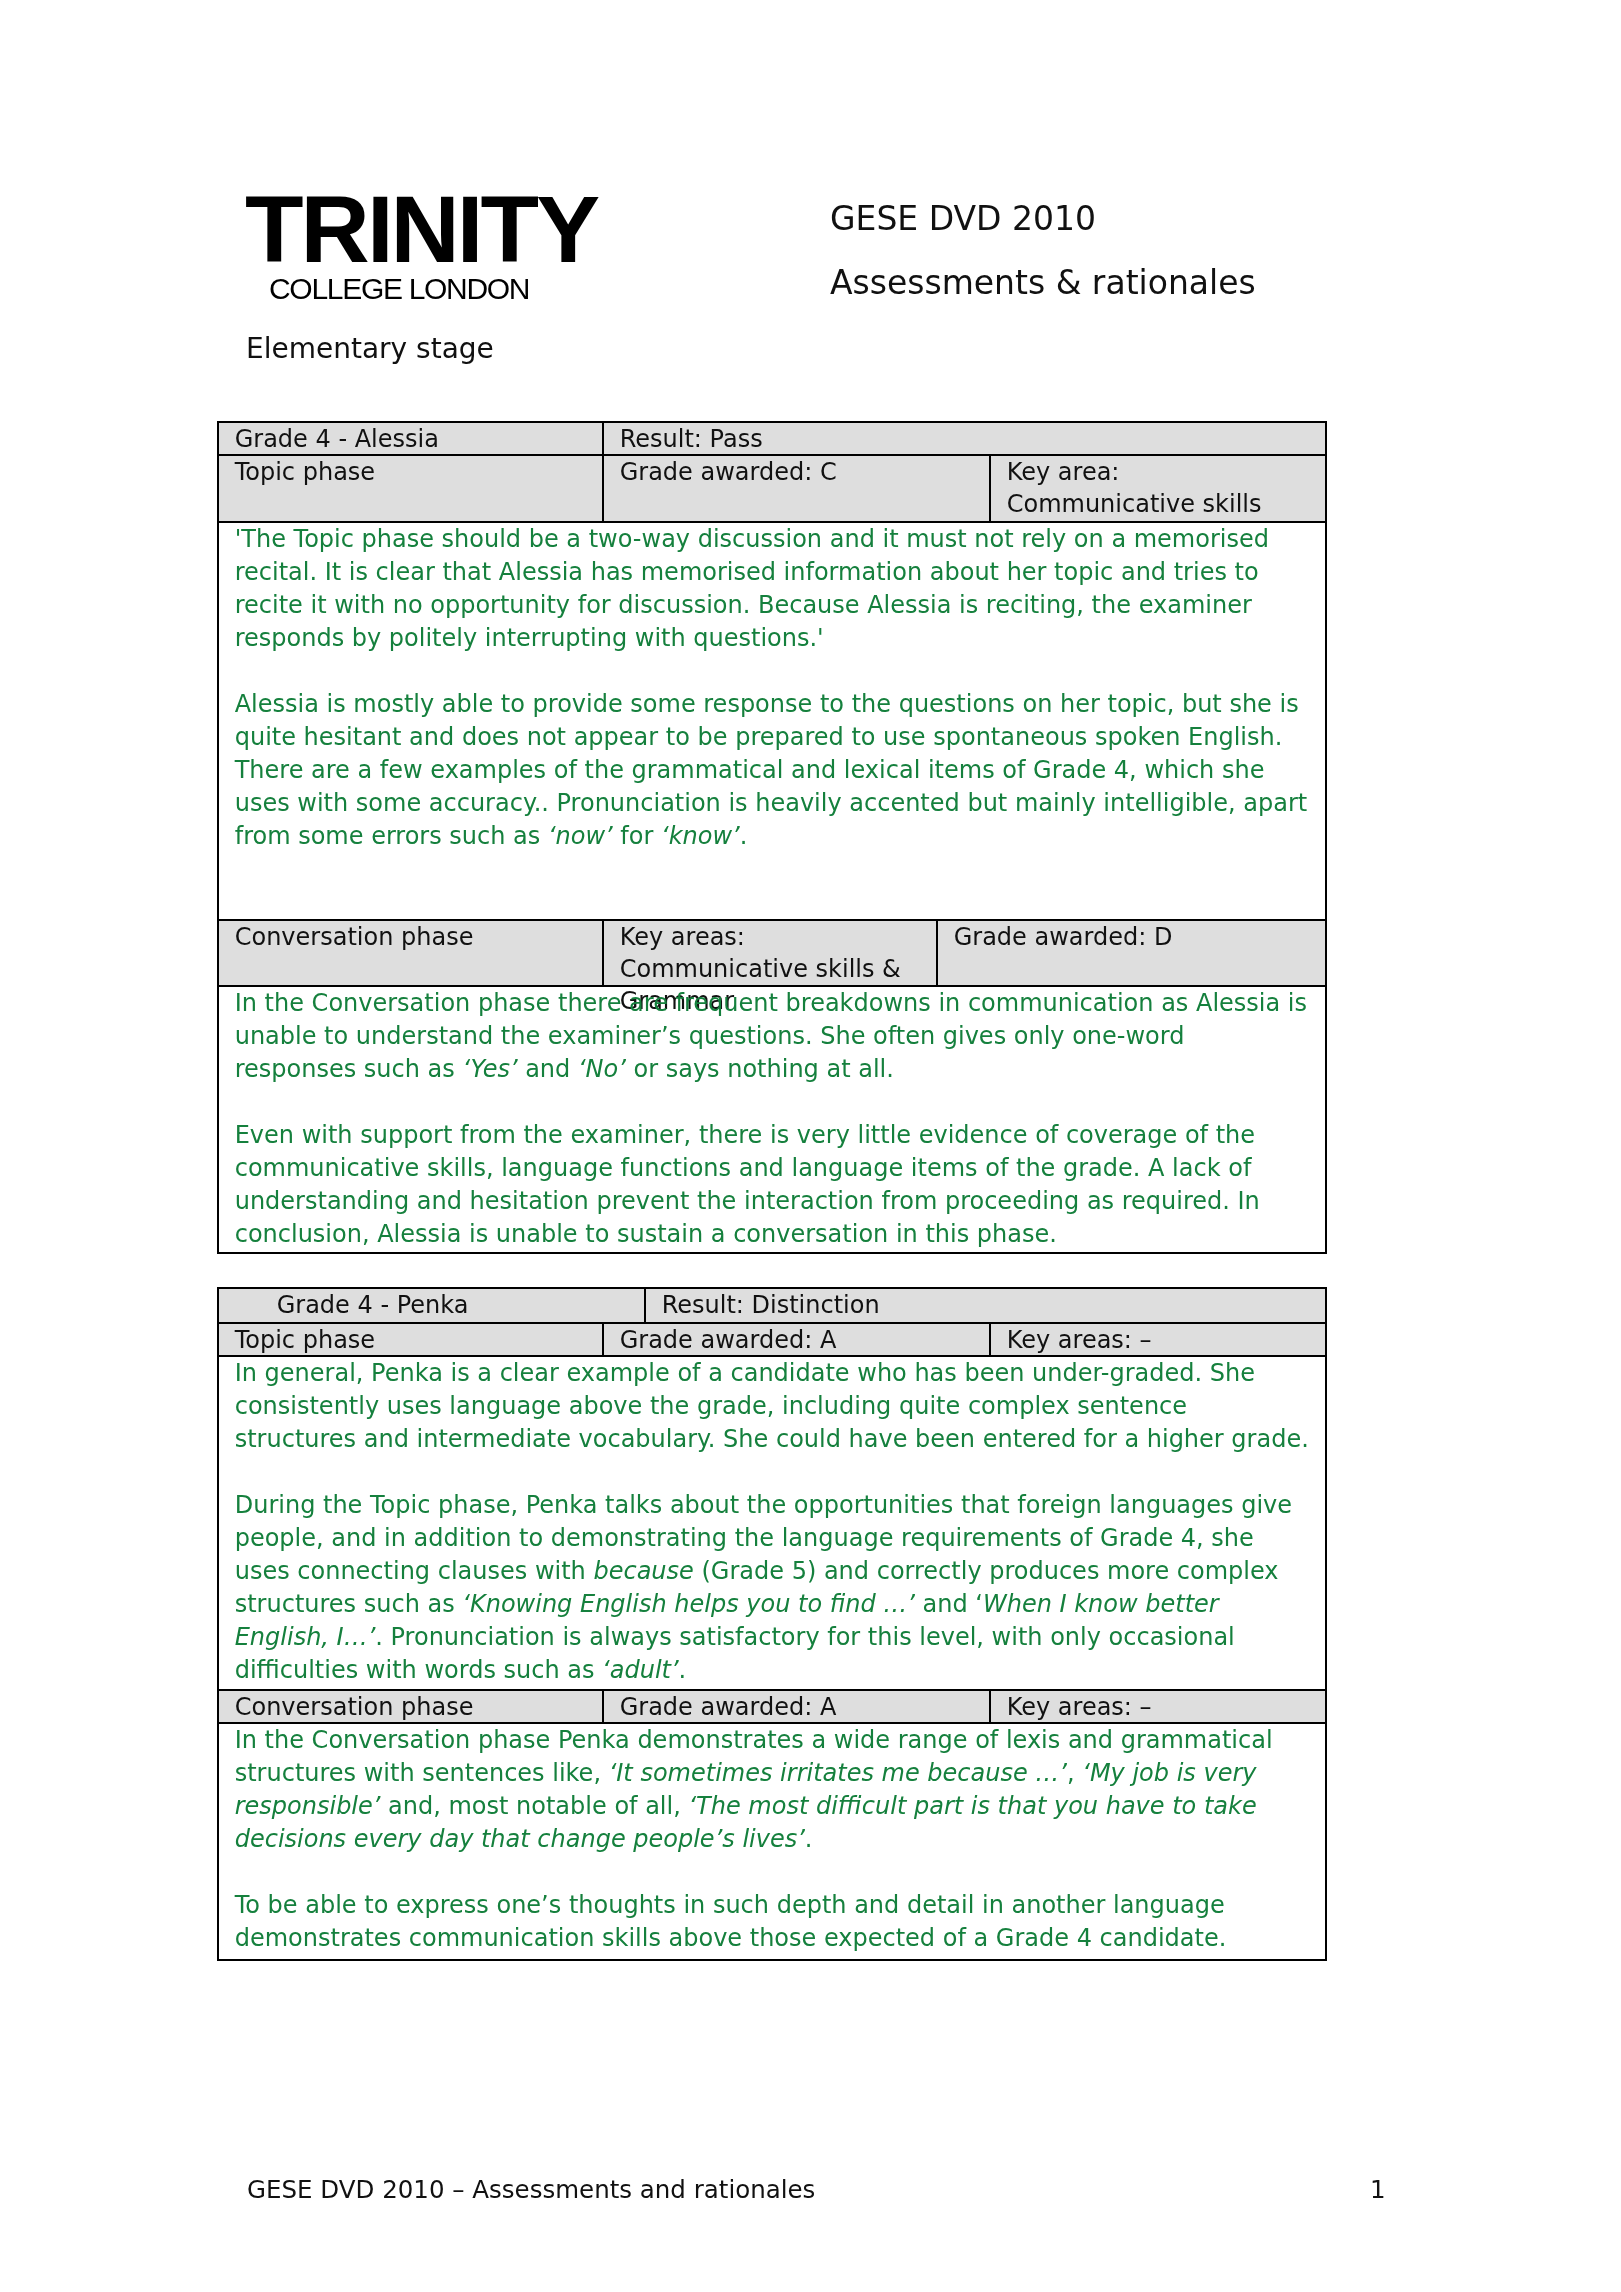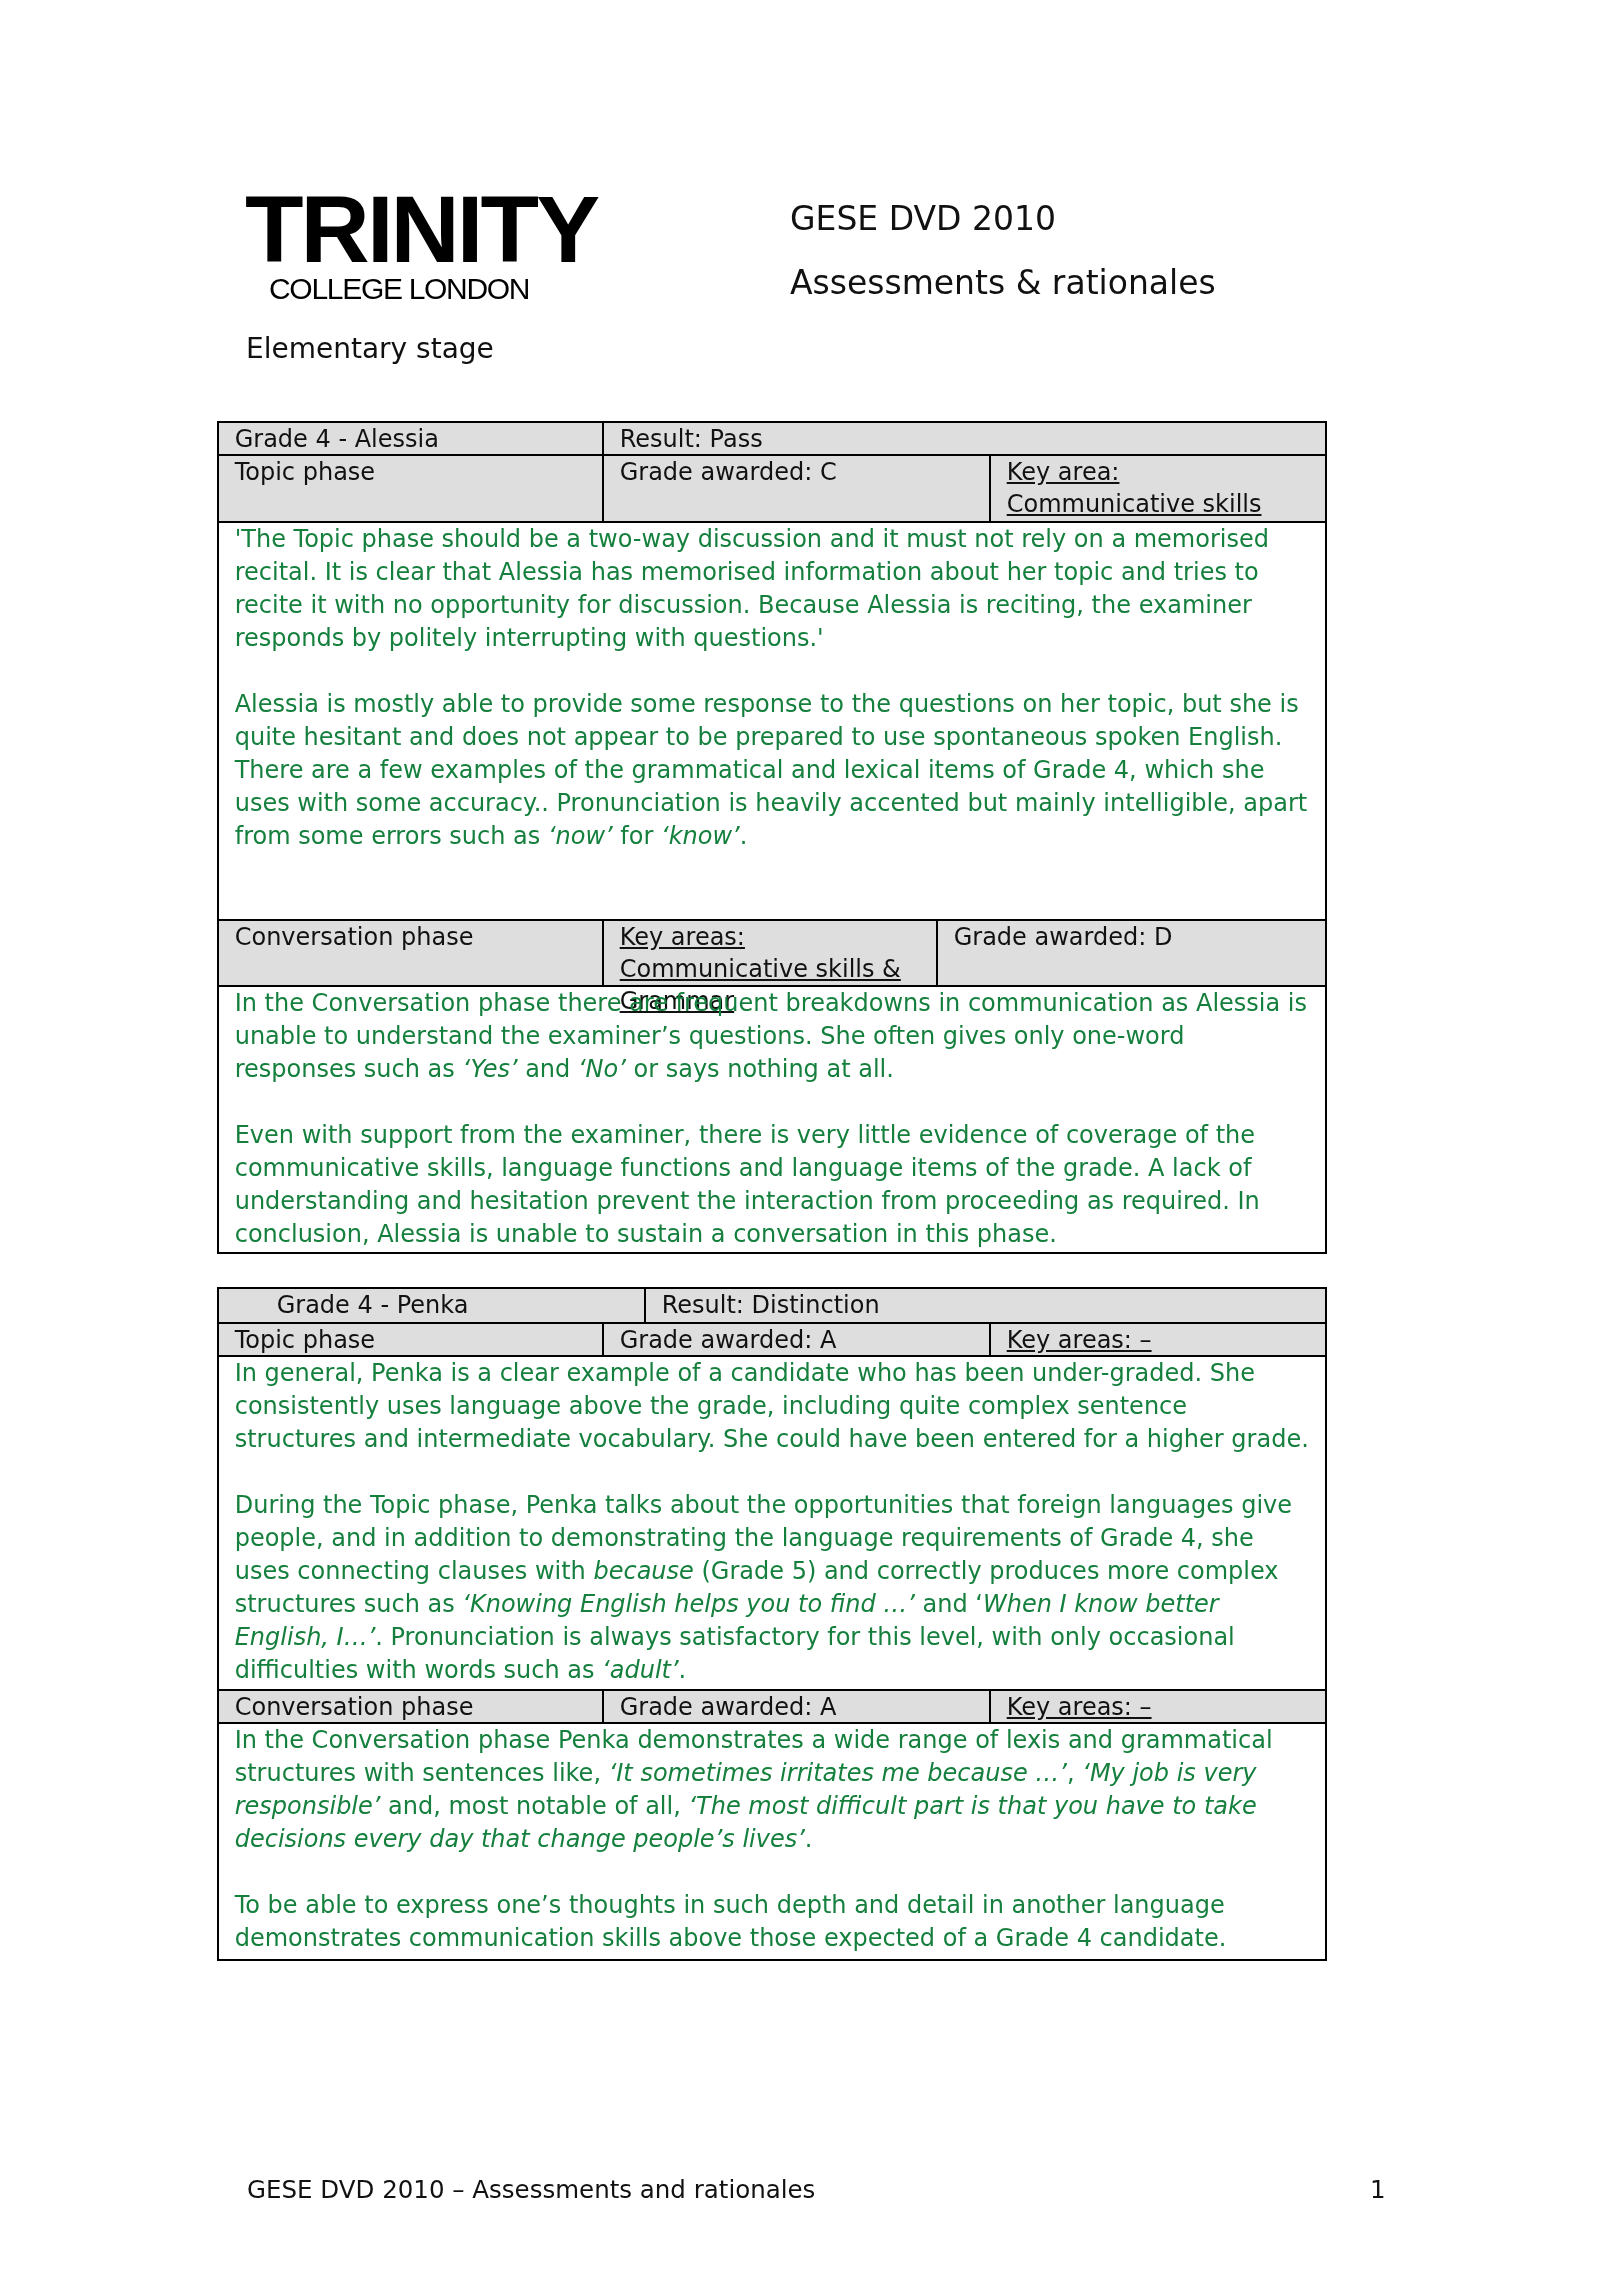--- a/index.html
+++ b/index.html
@@ -10,38 +10,38 @@
   .abs { position: absolute; }
   .logo-main {
     left: 245px; top: 186px; font-family: "Liberation Sans", sans-serif;
     font-weight: 900; font-size: 94px; line-height: 88px; letter-spacing: -2.9px;
     transform: scaleX(1.02); transform-origin: left top; color: #000;
   }
   .logo-sub {
     left: 269px; top: 273px; font-family: "Liberation Sans", sans-serif;
     font-size: 30px; line-height: 31px; letter-spacing: -1.3px; color: #000;
   }
-  .doc-title { left: 790px; font-size: 33px; line-height: 39px; color: #111; }
+  .doc-title { left: 830px; font-size: 33px; line-height: 39px; color: #111; }
   .doc-title.l1 { top: 199px; }
   .doc-title.l2 { top: 263px; }
   .stage { left: 246px; top: 331px; font-size: 28px; line-height: 35px; color: #111; }
 
   .tbl {
     position: absolute; left: 217px; width: 1110px;
     border: 2px solid #000; box-sizing: border-box; background: #fff;
   }
   .row { display: flex; border-bottom: 2px solid #000; background: #dedede; box-sizing: border-box; }
   .cell {
     box-sizing: border-box; padding: 0 0 0 15.7px; font-size: 24px; line-height: 32px;
     border-right: 2px solid #000; color: #111;
   }
   .cell:last-child { border-right: none; }
   .c1 { width: 385px; }
   .c2 { width: 387px; }
-  .c3 { flex: 1; padding-right: 21px; text-decoration: underline; }
+  .c3 { flex: 1; padding-right: 21px; }
   .c23 { flex: 1; }
   .body-cell {
     padding: 0 13.7px 0 15.7px; font-size: 24px; line-height: 33px; color: #15803d;
     border-bottom: 2px solid #000;
   }
   .body-cell:last-child { border-bottom: none; }
   .body-cell p { margin: 0; }
   .body-cell p.gap { height: 33px; }
   em { font-style: italic; }
 

